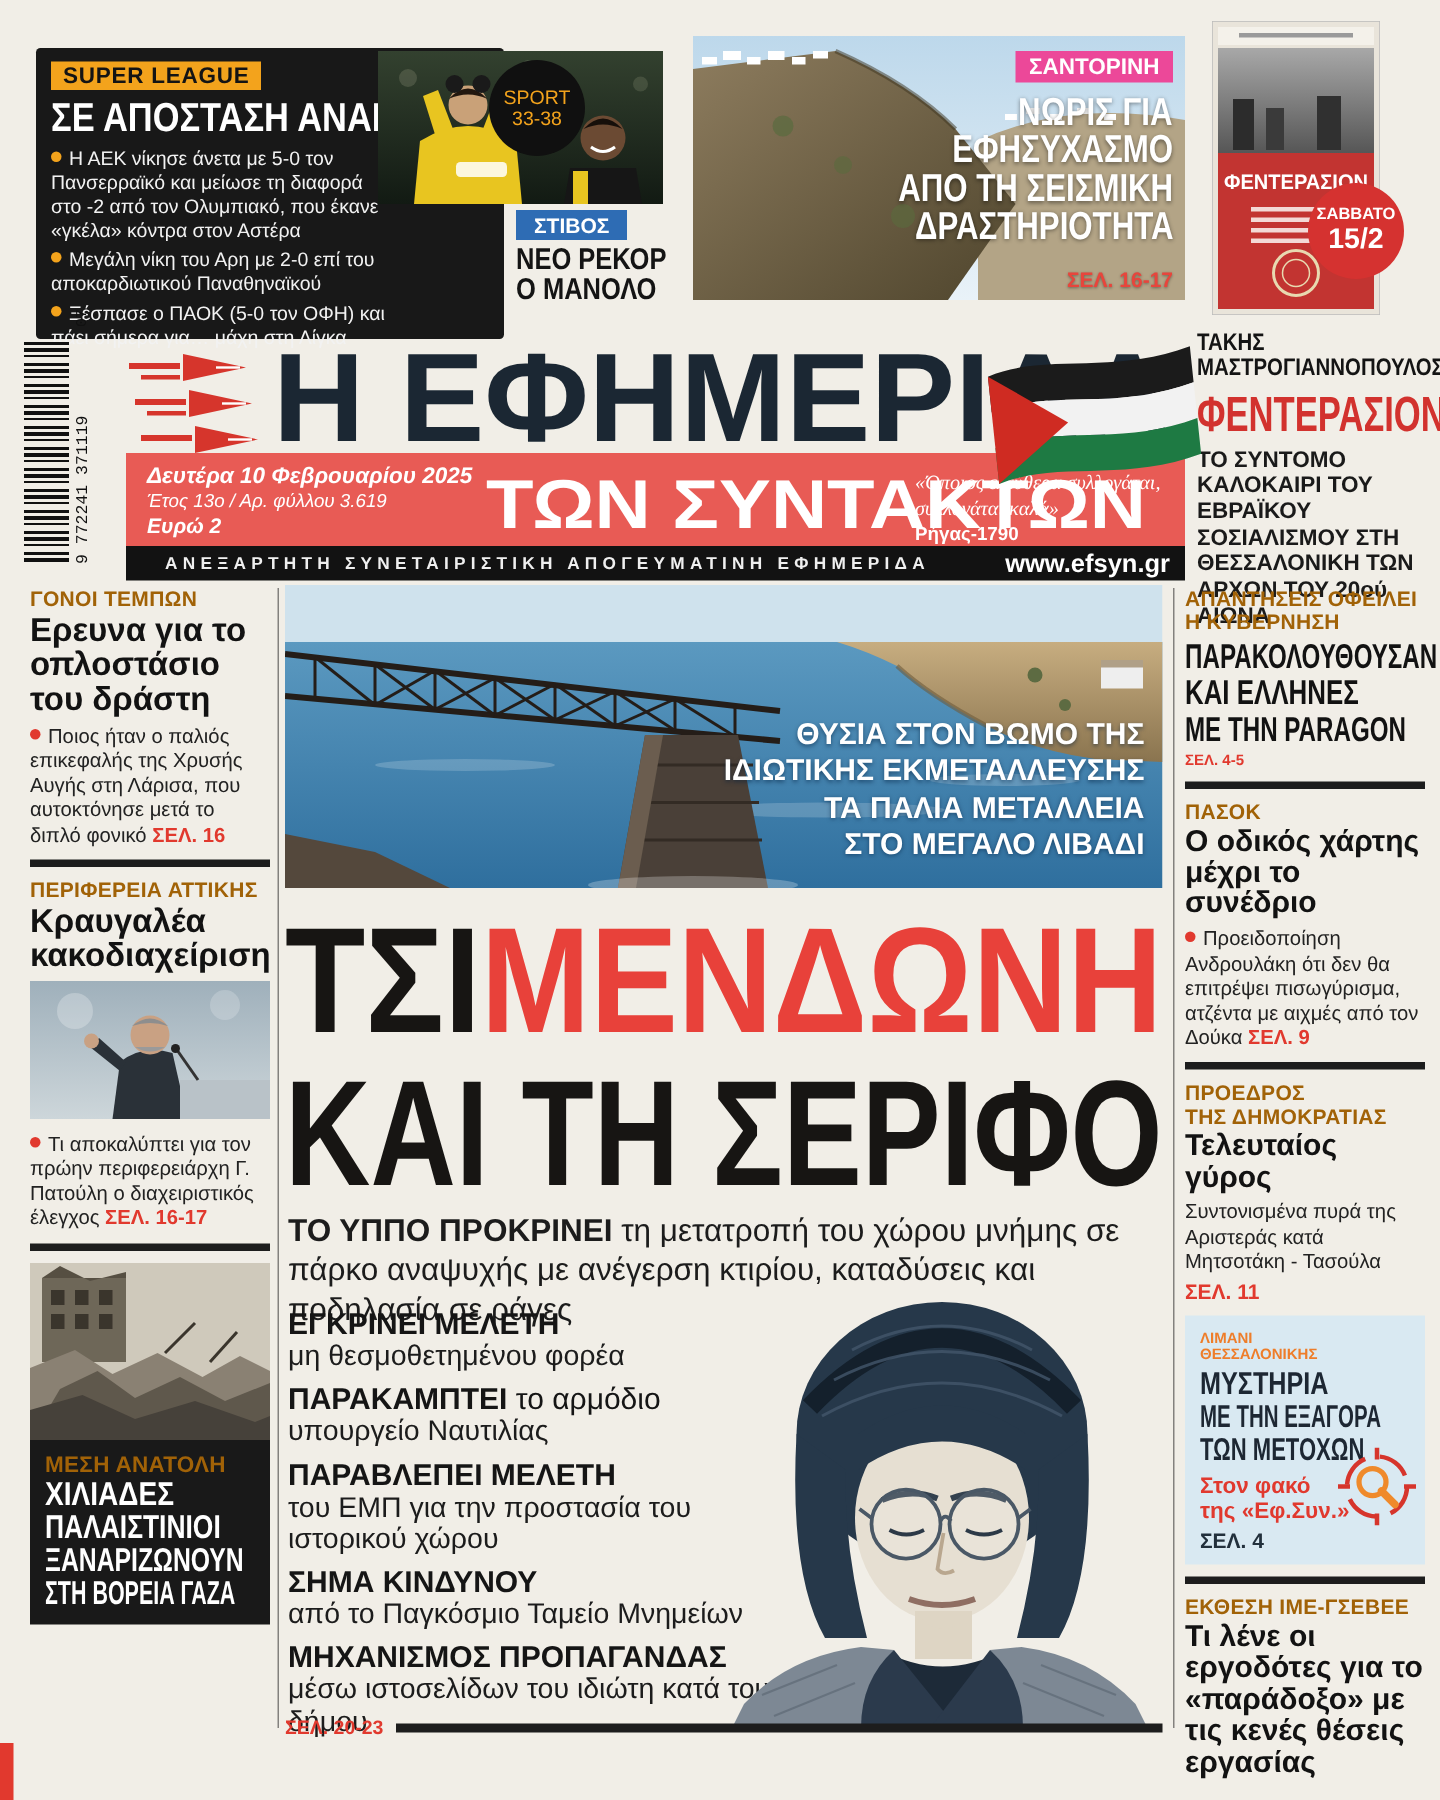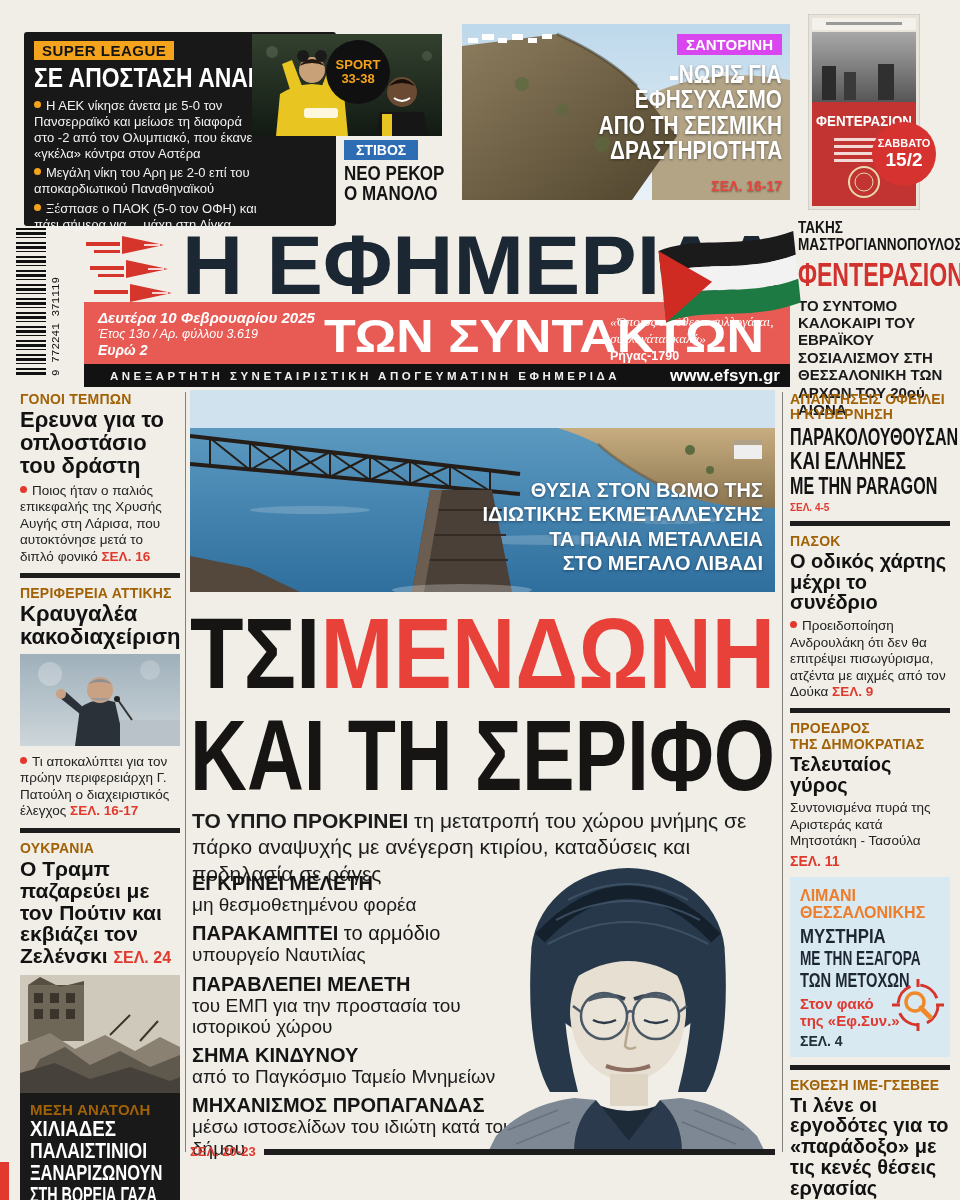--- a/index.html
+++ b/index.html
@@ -14,27 +14,27 @@
   .pref{color:#e1392e;font-weight:900;}
   .dot{display:inline-block;width:7px;height:7px;border-radius:50%;background:#e1392e;margin-right:5px;vertical-align:2px;}
   .dot.or{background:#f3a31c;}
   p,h1,h2,h3,h4{margin:0;padding:0;}
   
   .sports-card{left:24px;top:32px;width:312px;height:194px;background:#181818;border-radius:3px;padding:9px 10px;box-sizing:border-box;}
   .sports-kicker{display:inline-block;background:#f3a31c;color:#141414;font-size:15px;font-weight:900;padding:1px 8px;letter-spacing:.5px;}
   .sports-head{color:#fff;font-size:27px;font-weight:900;margin:3px 0 4px;}
   .sports-bul{color:#f2f2f2;font-size:13px;line-height:1.22;width:225px;margin-bottom:4px;}
   .sport-circle{left:326px;top:40px;width:64px;height:64px;border-radius:50%;background:#101010;display:flex;flex-direction:column;align-items:center;justify-content:center;z-index:4;}
-  .sport-circle span{color:#f3a31c;font-weight:700;font-size:13px;line-height:1.1;}
+  .sport-circle span{color:#f3a31c;font-weight:400;font-size:13px;line-height:1.1;}
   .stivos-box{left:344px;top:140px;width:116px;}
   .stivos-badge{display:inline-block;background:#2e6cb4;color:#fff;font-weight:900;font-size:14px;padding:2px 12px;margin-bottom:3px;}
   .stivos-line{font-size:20px;font-weight:900;color:#141414;line-height:1.02;}
   
   .santorini{left:462px;top:24px;width:328px;height:176px;}
-  .sant-kicker{position:absolute;right:8px;top:10px;background:#d946ef;color:#fff;font-size:15px;font-weight:900;padding:2px 9px;}
+  .sant-kicker{position:absolute;right:8px;top:10px;background:#ec4899;color:#fff;font-size:15px;font-weight:900;padding:2px 9px;}
   .sant-head{position:absolute;right:8px;top:38px;text-align:right;color:#fff;font-size:26px;font-weight:900;line-height:.98;text-shadow:0 1px 3px rgba(0,0,0,.45);}
   .sant-page{position:absolute;right:8px;bottom:6px;color:#e8453c;font-weight:900;font-size:14px;text-shadow:0 1px 2px rgba(0,0,0,.4);}
   
   .book{left:798px;top:14px;width:152px;}
   .book-badge{position:absolute;right:14px;top:108px;width:64px;height:64px;border-radius:50%;background:#d53230;color:#fff;display:flex;flex-direction:column;align-items:center;justify-content:center;z-index:3;}
   .book-badge .d1{font-size:11px;font-weight:700;}
   .book-badge .d2{font-size:19px;font-weight:900;}
   .book-author{margin-top:6px;font-size:16px;font-weight:900;color:#141414;line-height:1.05;}
   .book-title{color:#d2322e;font-size:33px;font-weight:900;line-height:1;margin:4px 0 6px;}
   .book-sub{font-size:15px;font-weight:800;color:#1a1a1a;line-height:1.16;}
@@ -58,21 +58,21 @@
   .vline{width:1px;background:rgba(40,40,40,.55);}
   .leftrail{left:20px;top:392px;width:160px;}
   .rightrail{left:790px;top:392px;width:160px;}
   .rail-head{font-size:21px;font-weight:800;color:#121212;line-height:1.04;margin:2px 0 5px;}
   .rail-bul{font-size:13.5px;line-height:1.22;color:#222;}
   .rail-sec{margin-bottom:8px;}
   .railbar{height:5px;background:#1d1d1d;margin:8px 0;}
   .darkpanel{background:#191919;padding:9px 10px 10px;margin-left:-0px;}
   .dp-line{color:#fff;font-size:22px;font-weight:900;line-height:1.0;}
   .portbox{background:#d9e9f2;padding:10px 10px 8px;position:relative;}
-  .port-kicker{color:#ee7d2a;font-weight:900;font-size:16px;line-height:1.1;}
+  .port-kicker{color:#ee7d2a;font-weight:900;font-size:10px;line-height:1.1;}
   .port-line{color:#1d2733;font-size:21px;font-weight:900;line-height:1.05;}
   .port-note{color:#e1392e;font-weight:900;font-size:15px;line-height:1.15;margin-top:4px;}
   .port-page{color:#22303c;font-weight:900;font-size:14px;margin-top:3px;}
   .rr-cond{font-size:21px;font-weight:900;color:#121212;line-height:1.05;}
   
   .main-photo{left:190px;top:390px;width:585px;height:202px;}
   .photo-overlay{position:absolute;right:12px;top:88px;text-align:right;color:#fff;font-size:20px;font-weight:800;line-height:1.22;text-shadow:0 1px 3px rgba(0,30,60,.55);}
   .main-headline{left:190px;top:596px;width:585px;height:206px;}
   .main-lead{left:192px;top:808px;width:580px;font-size:21px;line-height:1.25;color:#1c1c1c;}
   .main-lead b{font-weight:900;}
@@ -308,24 +308,20 @@
           <circle cx="41" cy="40" r="5" fill="#c9a183"></circle>
         <rect x="100" y="66" width="60" height="26" fill="#b9c2c8"></rect>
           <line x1="112" y1="66" x2="98" y2="46" stroke="#333" stroke-width="2"></line>
           <circle cx="97" cy="45" r="3" fill="#222"></circle>
       </svg>
       <p class="rail-bul" style="margin-top:4px;"><span class="dot"></span><span>Τι αποκαλύπτει για τον πρώην περιφερειάρχη Γ. Πατούλη ο διαχειριστικός έλεγχος</span> <span class="pref">ΣΕΛ. 16-17</span></p>
     </div>
 
     <div class="railbar"></div>
 
-    <div class="rail-sec">
-      <div class="kicker">ΟΥΚΡΑΝΙΑ</div>
-      <h3 class="rail-head" style="font-size:21px;"><span>Ο Τραμπ παζαρεύει με τον Πούτιν και εκβιάζει τον Ζελένσκι</span> <span class="pref" style="font-size:16px;">ΣΕΛ. 24</span></h3>
-    </div>
 
     <svg width="160" height="118" viewBox="0 0 160 118" style="display:block;margin-top:4px;">
       <rect width="160" height="118" fill="#cfc9bb"></rect>
       <rect x="8" y="10" width="56" height="56" fill="#6e6758"></rect>
       <path d="M8,10 L20,2 L40,12 L64,6 L64,10 Z" fill="#564f42"></path>
       <g fill="#3a352c">
           <rect x="14" y="18" width="9" height="10"></rect>
           <rect x="30" y="18" width="9" height="10"></rect>
           <rect x="46" y="18" width="9" height="10"></rect>
           <rect x="14" y="34" width="9" height="10"></rect>

